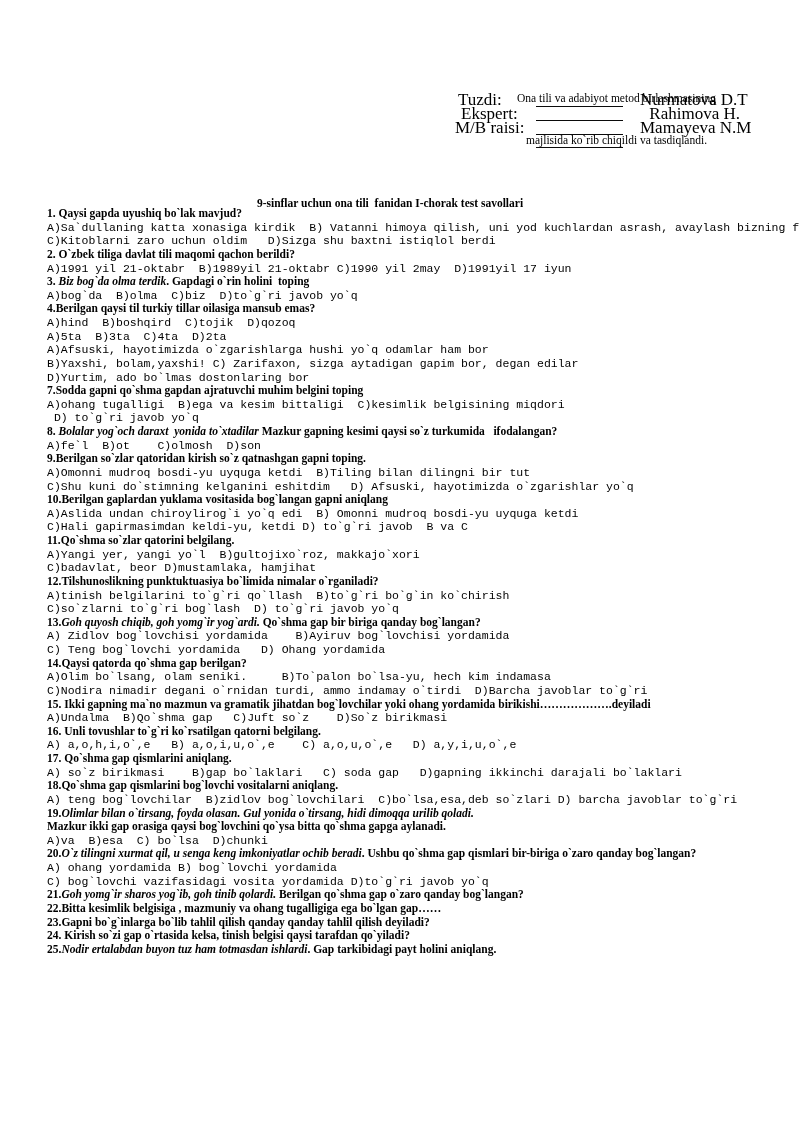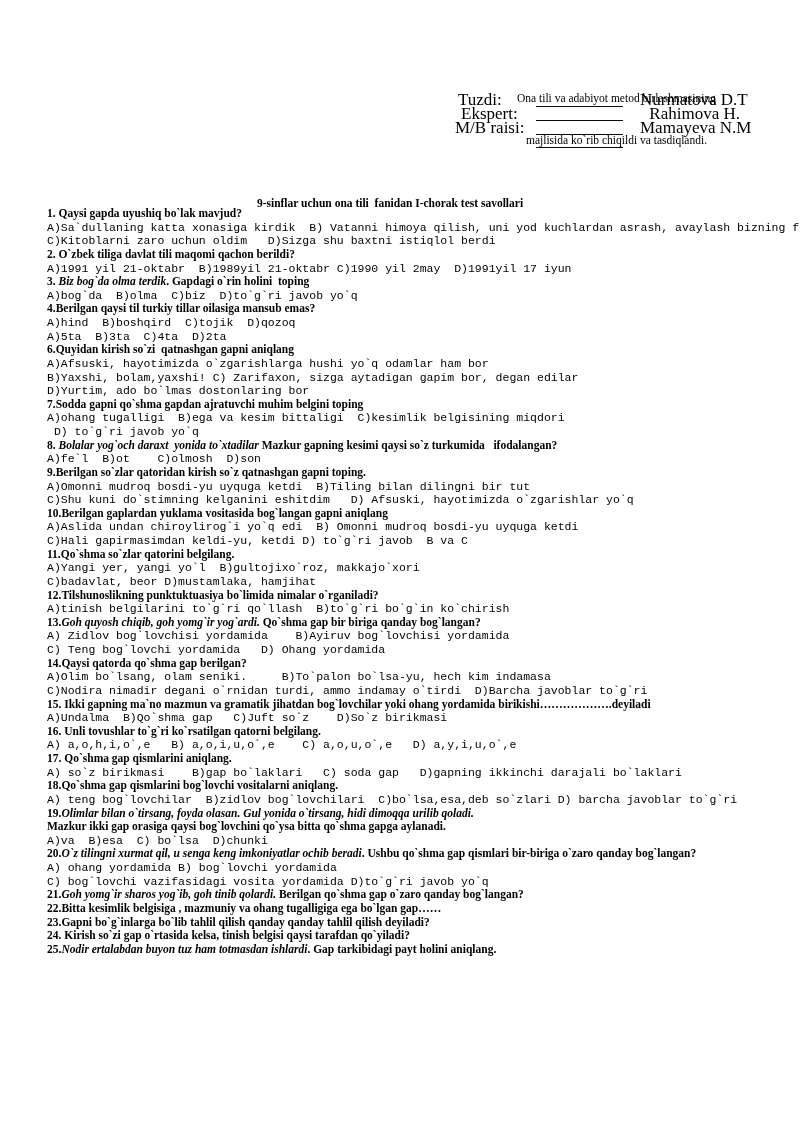--- a/index.html
+++ b/index.html
@@ -110,21 +110,20 @@
         <div class="qline"><span class="s-n">A)bog`da  B)olma  C)biz  D)to`g`ri javob yo`q</span></div>
       </div>
       <div>
         <div class="qline"><span class="s-b">4.Berilgan qaysi til turkiy tillar oilasiga mansub emas?</span></div>
         <div class="qline"><span class="s-n">A)hind  B)boshqird  C)tojik  D)qozoq</span></div>
       </div>
       <div>
         <div class="qline"><span class="s-n">A)5ta  B)3ta  C)4ta  D)2ta</span></div>
       </div>
       <div>
-        <div class="qline"><span class="s-b">6.Quyidan kirish so`zi  qatnashgan gapni aniqlang</span></div>
         <div class="qline"><span class="s-n">A)Afsuski, hayotimizda o`zgarishlarga hushi yo`q odamlar ham bor</span></div>
         <div class="qline"><span class="s-n">B)Yaxshi, bolam,yaxshi! C) Zarifaxon, sizga aytadigan gapim bor, degan edilar</span></div>
         <div class="qline"><span class="s-n">D)Yurtim, ado bo`lmas dostonlaring bor</span></div>
       </div>
       <div>
         <div class="qline"><span class="s-b">7.Sodda gapni qo`shma gapdan ajratuvchi muhim belgini toping</span></div>
         <div class="qline"><span class="s-n">A)ohang tugalligi  B)ega va kesim bittaligi  C)kesimlik belgisining miqdori</span></div>
         <div class="qline"><span class="s-n"> D) to`g`ri javob yo`q</span></div>
       </div>
       <div>
@@ -142,20 +141,21 @@
         <div class="qline"><span class="s-n">C)Hali gapirmasimdan keldi-yu, ketdi D) to`g`ri javob  B va C</span></div>
       </div>
       <div>
         <div class="qline"><span class="s-b">11.Qo`shma so`zlar qatorini belgilang.</span></div>
         <div class="qline"><span class="s-n">A)Yangi yer, yangi yo`l  B)gultojixo`roz, makkajo`xori</span></div>
         <div class="qline"><span class="s-n">C)badavlat, beor D)mustamlaka, hamjihat</span></div>
       </div>
       <div>
         <div class="qline"><span class="s-b">12.Tilshunoslikning punktuktuasiya bo`limida nimalar o`rganiladi?</span></div>
         <div class="qline"><span class="s-n">A)tinish belgilarini to`g`ri qo`llash  B)to`g`ri bo`g`in ko`chirish</span></div>
+        <div class="qline"><span class="s-n">C)so`zlarni to`g`ri bog`lash  D) to`g`ri javob yo`q</span></div>
       </div>
       <div>
         <div class="qline"><span class="s-b">13.</span><span class="s-bi">Goh quyosh chiqib, goh yomg`ir yog`ardi.</span><span class="s-b"> Qo`shma gap bir biriga qanday bog`langan?</span></div>
         <div class="qline"><span class="s-n">A) Zidlov bog`lovchisi yordamida    B)Ayiruv bog`lovchisi yordamida</span></div>
         <div class="qline"><span class="s-n">C) Teng bog`lovchi yordamida   D) Ohang yordamida</span></div>
       </div>
       <div>
         <div class="qline"><span class="s-b">14.Qaysi qatorda qo`shma gap berilgan?</span></div>
         <div class="qline"><span class="s-n">A)Olim bo`lsang, olam seniki.     B)To`palon bo`lsa-yu, hech kim indamasa</span></div>
         <div class="qline"><span class="s-n">C)Nodira nimadir degani o`rnidan turdi, ammo indamay o`tirdi  D)Barcha javoblar to`g`ri</span></div>

